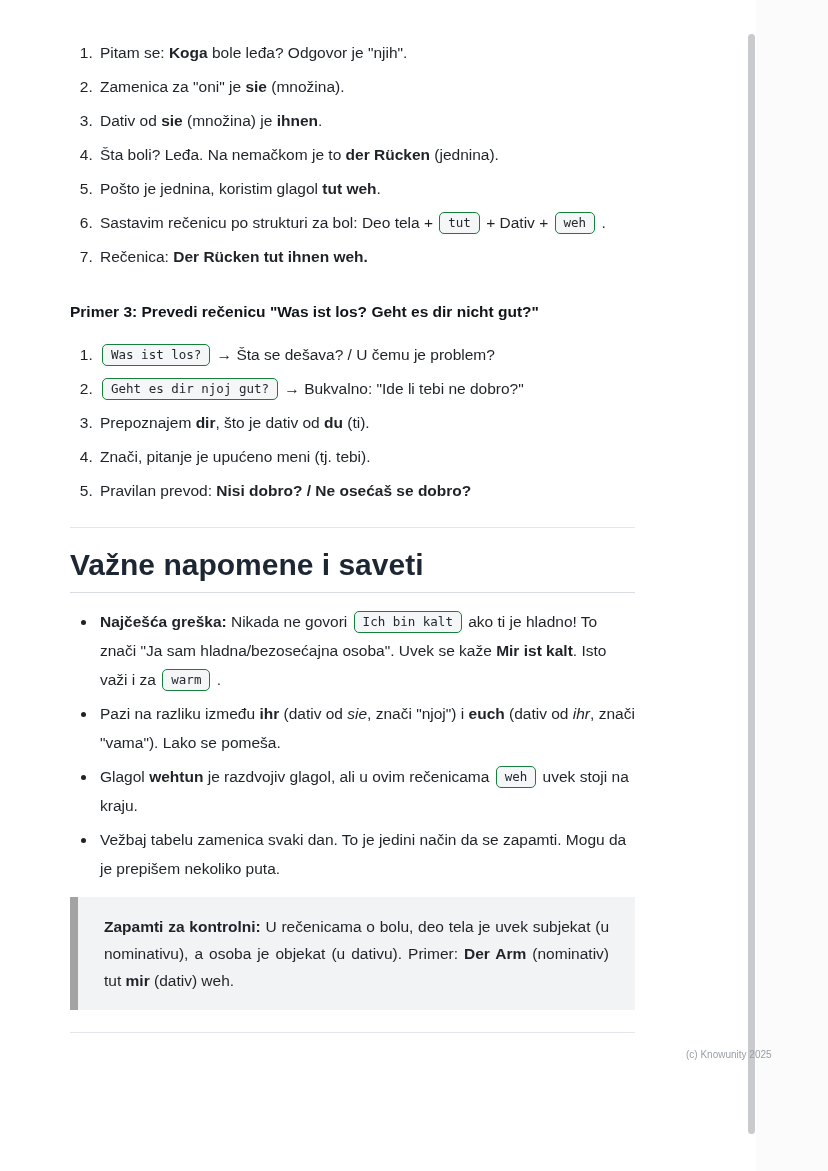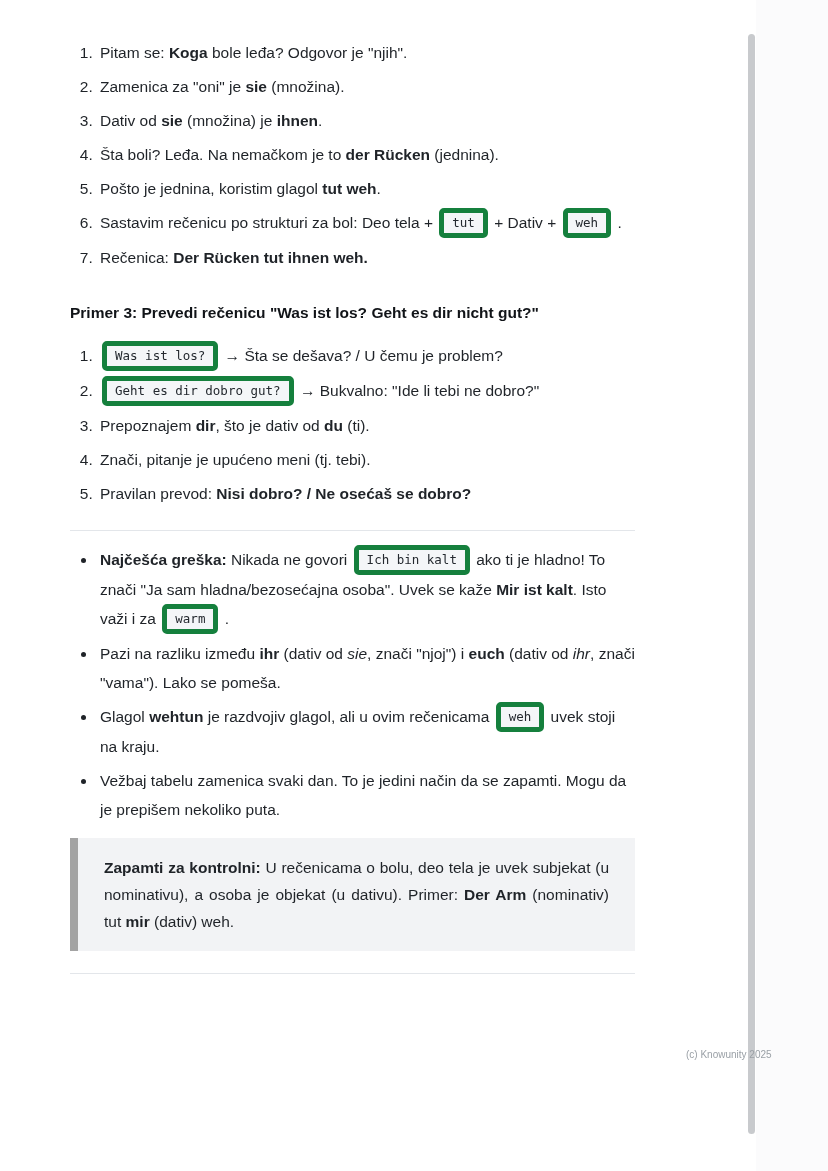--- a/index.html
+++ b/index.html
@@ -30,21 +30,21 @@
   ul.ulist { list-style:disc; padding-left:27px; margin:14px 0 0; }
   ul.ulist li { margin-bottom:5px; padding-left:3px; }
 
   .b { font-weight:700; }
   .i { font-style:italic; }
 
   code.chip {
     display:inline-block;
     font-family:"DejaVu Sans Mono","Liberation Mono",monospace;
     font-size:12.5px; line-height:18px;
-    background:#f4f6f8; border:5px solid #15803d; border-radius:5px;
+    background:#f4f6f8; border:1px solid #15803d; border-radius:5px;
     padding:1px 8px; margin:0 2px; color:#24292f; vertical-align:1px;
     white-space:nowrap;
   }
 
   .callout {
     margin-top:14px;
     background:#f2f3f5;
     border-left:8px solid #a3a3a3;
     padding:16px 26px;
   }
@@ -74,28 +74,29 @@
     <li><span>Šta boli? Leđa. Na nemačkom je to </span><span class="b">der Rücken</span><span> (jednina).</span></li>
     <li><span>Pošto je jednina, koristim glagol </span><span class="b">tut weh</span><span>.</span></li>
     <li><span>Sastavim rečenicu po strukturi za bol: Deo tela + </span><code class="chip">tut</code><span> + Dativ + </span><code class="chip">weh</code><span> .</span></li>
     <li><span>Rečenica: </span><span class="b">Der Rücken tut ihnen weh.</span></li>
   </ol>
 
   <h3 class="subheading">Primer 3: Prevedi rečenicu "Was ist los? Geht es dir nicht gut?"</h3>
 
   <ol class="olist">
     <li><code class="chip">Was ist los?</code><span> → Šta se dešava? / U čemu je problem?</span></li>
-    <li><code class="chip">Geht es dir dobro gut?</code><span> → Bukvalno: "Ide li tebi ne dobro?"</span></li>
+    <li><code class="chip">Geht es dir njoj gut?</code><span> → Bukvalno: "Ide li tebi ne dobro?"</span></li>
     <li><span>Prepoznajem </span><span class="b">dir</span><span>, što je dativ od </span><span class="b">du</span><span> (ti).</span></li>
     <li><span>Znači, pitanje je upućeno meni (tj. tebi).</span></li>
     <li><span>Pravilan prevod: </span><span class="b">Nisi dobro? / Ne osećaš se dobro?</span></li>
   </ol>
 
   <hr class="rule">
 
+  <h2 class="section-title">Važne napomene i saveti</h2>
 
   <ul class="ulist">
     <li><span class="b">Najčešća greška:</span><span> Nikada ne govori </span><code class="chip">Ich bin kalt</code><span> ako ti je hladno! To znači "Ja sam hladna/bezosećajna osoba". Uvek se kaže </span><span class="b">Mir ist kalt</span><span>. Isto važi i za </span><code class="chip">warm</code><span> .</span></li>
     <li><span>Pazi na razliku između </span><span class="b">ihr</span><span> (dativ od </span><span class="i">sie</span><span>, znači "njoj") i </span><span class="b">euch</span><span> (dativ od </span><span class="i">ihr</span><span>, znači "vama"). Lako se pomeša.</span></li>
     <li><span>Glagol </span><span class="b">wehtun</span><span> je razdvojiv glagol, ali u ovim rečenicama </span><code class="chip">weh</code><span> uvek stoji na kraju.</span></li>
     <li><span>Vežbaj tabelu zamenica svaki dan. To je jedini način da se zapamti. Mogu da je prepišem nekoliko puta.</span></li>
   </ul>
 
   <aside class="callout">
     <p><span class="b">Zapamti za kontrolni:</span><span> U rečenicama o bolu, deo tela je uvek subjekat (u nominativu), a osoba je objekat (u dativu). Primer: </span><span class="b">Der Arm</span><span> (nominativ) tut </span><span class="b">mir</span><span> (dativ) weh.</span></p>

